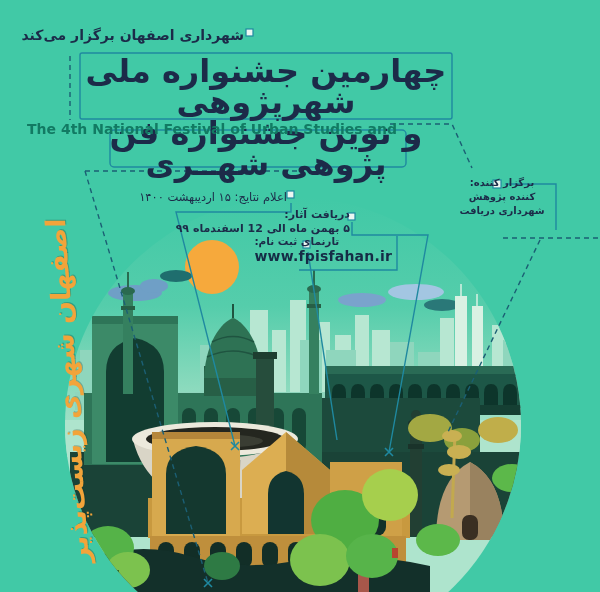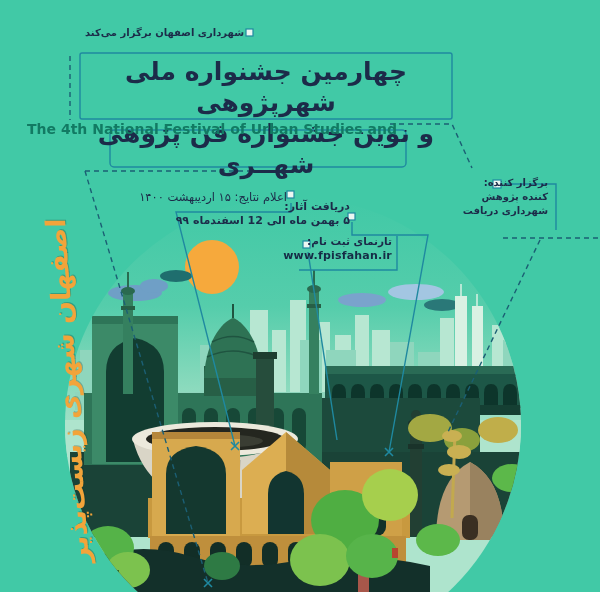--- a/index.html
+++ b/index.html
@@ -7,36 +7,36 @@
     --green:#127a63; --orange:#f2a43a; --website:#152c46;
   }
   html,body{margin:0;padding:0;}
   body{
     width:600px;height:592px;position:relative;overflow:hidden;
     background:var(--bg);
     font-family:"DejaVu Sans",sans-serif;
   }
   .txt{position:absolute;color:var(--navy);white-space:nowrap;}
   .rtl{direction:rtl;}
-  .presenter{top:27px;right:356px;font-size:10px;font-weight:bold;}
+  .presenter{top:27px;right:356px;font-size:14px;font-weight:bold;}
   .title{
     top:56px;left:80px;width:372px;height:62px;
-    text-align:center;font-weight:bold;font-size:25px;line-height:31px;
+    text-align:center;font-weight:bold;font-size:32px;line-height:31px;
     white-space:normal;
   }
   .english{
     top:121px;right:203px;text-align:right;
     color:var(--green);font-weight:bold;font-size:14px;line-height:16.5px;
   }
   .results{top:190px;right:313px;font-size:11.5px;font-weight:normal;}
-  .submission{top:200px;right:250px;text-align:right;font-size:11px;font-weight:bold;line-height:14px;}
-  .registration{top:235px;right:208px;text-align:right;line-height:13px;}
+  .submission{top:208px;right:250px;text-align:right;font-size:11px;font-weight:bold;line-height:14px;}
+  .registration{top:235px;right:208px;text-align:left;line-height:13px;}
   .registration .lbl{font-size:10.5px;font-weight:bold;}
-  .registration .url{font-size:11px;font-weight:bold;color:var(--website);direction:ltr;letter-spacing:.2px;line-height:16px;}
-  .organizer{top:176px;left:456px;width:92px;text-align:right;font-size:10px;font-weight:bold;line-height:14.2px;white-space:normal;}
+  .registration .url{font-size:14px;font-weight:bold;color:var(--website);direction:ltr;letter-spacing:.2px;line-height:16px;}
+  .organizer{top:176px;left:456px;width:92px;text-align:center;font-size:10px;font-weight:bold;line-height:14.2px;white-space:normal;}
   .slogan{
     top:360px;left:-91px;width:320px;height:36px;text-align:center;
     color:var(--orange);font-size:27px;font-weight:bold;
     transform:rotate(-94deg) skewX(-4deg);
     text-shadow:1px 1px 0 rgba(20,50,40,.28);
     white-space:nowrap;
   }
   svg{position:absolute;top:0;left:0;}
 </style>
 </head>

